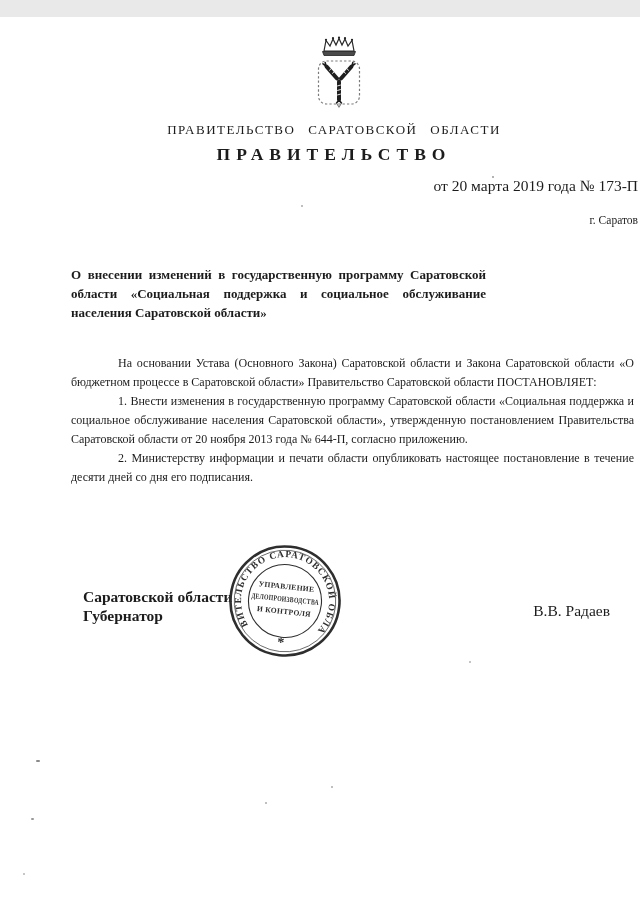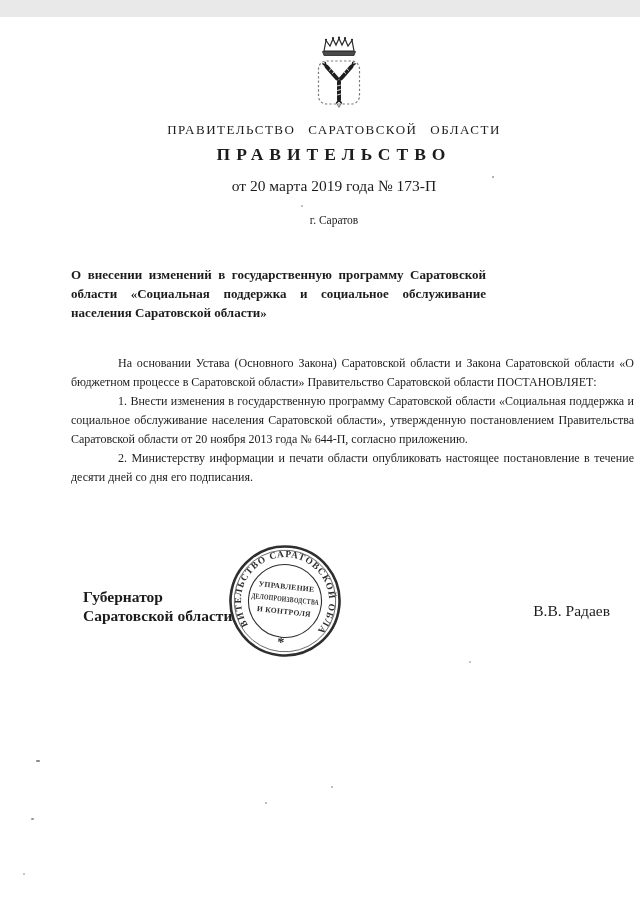--- a/index.html
+++ b/index.html
@@ -4,22 +4,22 @@
 <style>
   html,body{margin:0;padding:0;background:#e9e9e9;}
   .page{
     position:relative;width:640px;height:905px;background:#ffffff;
     font-family:"Liberation Serif","DejaVu Serif",serif;color:#1c1c1c;
     overflow:hidden;margin:17px auto;
   }
   .center-line{position:absolute;left:30px;width:608px;text-align:center;white-space:nowrap;}
   .org{top:105px;font-size:13px;letter-spacing:1.5px;word-spacing:8px;}
   .doctype{top:127px;font-size:17.5px;font-weight:bold;letter-spacing:6px;}
-  .dateline{top:160px;font-size:15.5px;}
-  .city{top:197px;font-size:11.5px;}
+  .dateline{top:160px;font-size:15.5px;text-align:right;}
+  .city{top:197px;font-size:11.5px;text-align:right;}
   .subject{
     position:absolute;top:248px;left:71px;width:415px;
     font-size:13px;font-weight:bold;line-height:19px;text-align:justify;
   }
   .bodytext{
     position:absolute;top:337px;left:71px;width:563px;
     font-size:12px;line-height:19px;text-align:justify;
   }
   .bodytext p{margin:0;text-indent:47px;}
   .sig-post{position:absolute;top:570px;left:83px;font-size:15.5px;font-weight:bold;line-height:19px;}
@@ -72,22 +72,22 @@
 
   <div class="subject">О внесении изменений в государственную программу Саратовской области «Социальная поддержка и социальное обслуживание населения Саратовской области»</div>
 
   <div class="bodytext">
     <p>На основании Устава (Основного Закона) Саратовской области и Закона Саратовской области «О бюджетном процессе в Саратовской области» Правительство Саратовской области ПОСТАНОВЛЯЕТ:</p>
     <p>1. Внести изменения в государственную программу Саратовской области «Социальная поддержка и социальное обслуживание населения Саратовской области», утвержденную постановлением Правительства Саратовской области от 20 ноября 2013 года № 644-П, согласно приложению.</p>
     <p>2. Министерству информации и печати области опубликовать настоящее постановление в течение десяти дней со дня его подписания.</p>
   </div>
 
   <div class="sig-post">
+    <div>Саратовской области</div>
     <div>Губернатор</div>
-    <div>Саратовской области</div>
   </div>
   <div class="sig-name">В.В. Радаев</div>
 
   <svg class="stamp" width="116" height="116" viewBox="0 0 116 116" aria-hidden="true">
     <g transform="rotate(6 58 58)" fill="none" stroke="#2e2e2e">
       <circle cx="58" cy="58" r="54.5" stroke-width="2.6"></circle>
       <circle cx="58" cy="58" r="50.8" stroke-width="0.9" opacity="0.75"></circle>
       <circle cx="58" cy="58" r="36.5" stroke-width="1.1"></circle>
       <path id="stampArc" d="M24.3,86.3 A44,44 0 1 1 91.7,86.3" stroke="none"></path>
       <text font-family="Liberation Serif, DejaVu Serif, serif" font-size="9.3" font-weight="bold" letter-spacing="1.1" fill="#2e2e2e" stroke="none">

